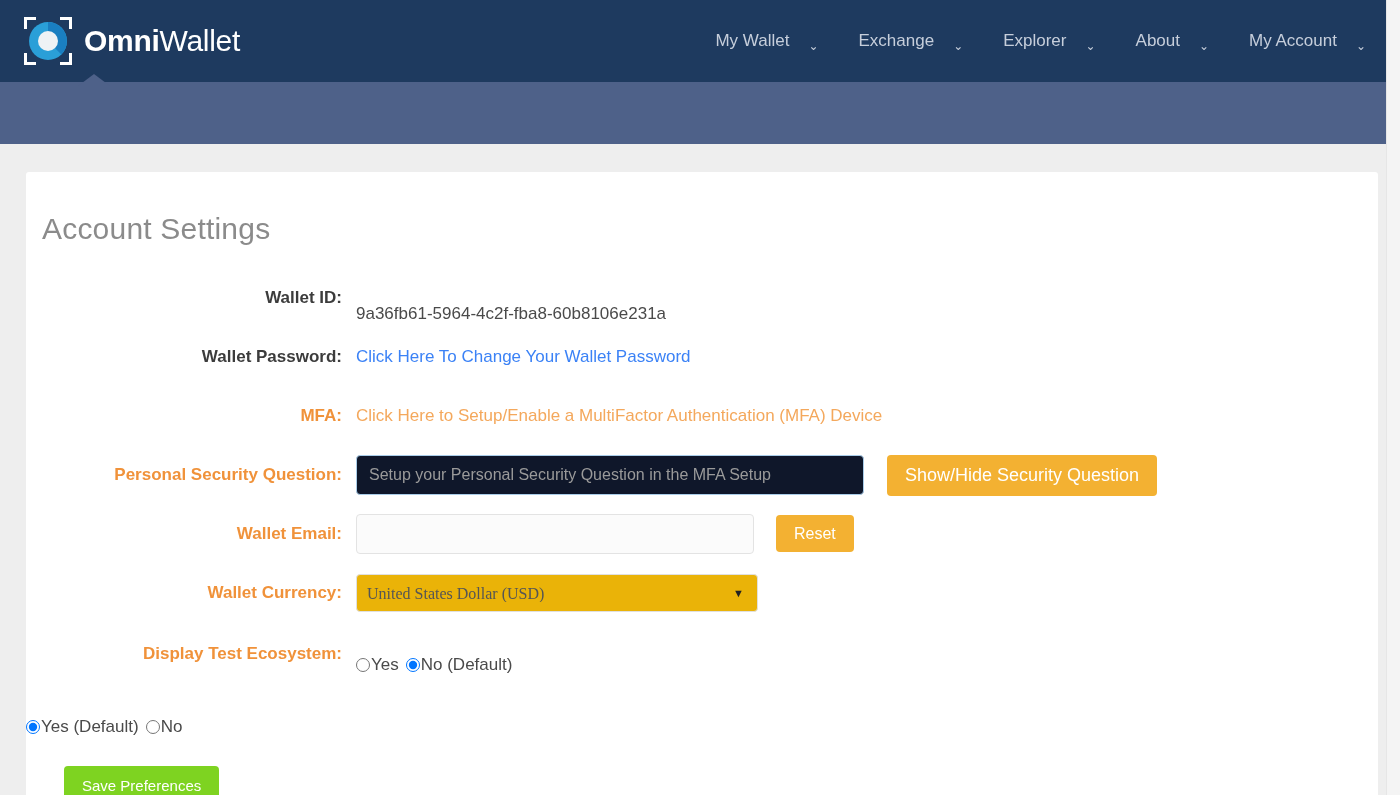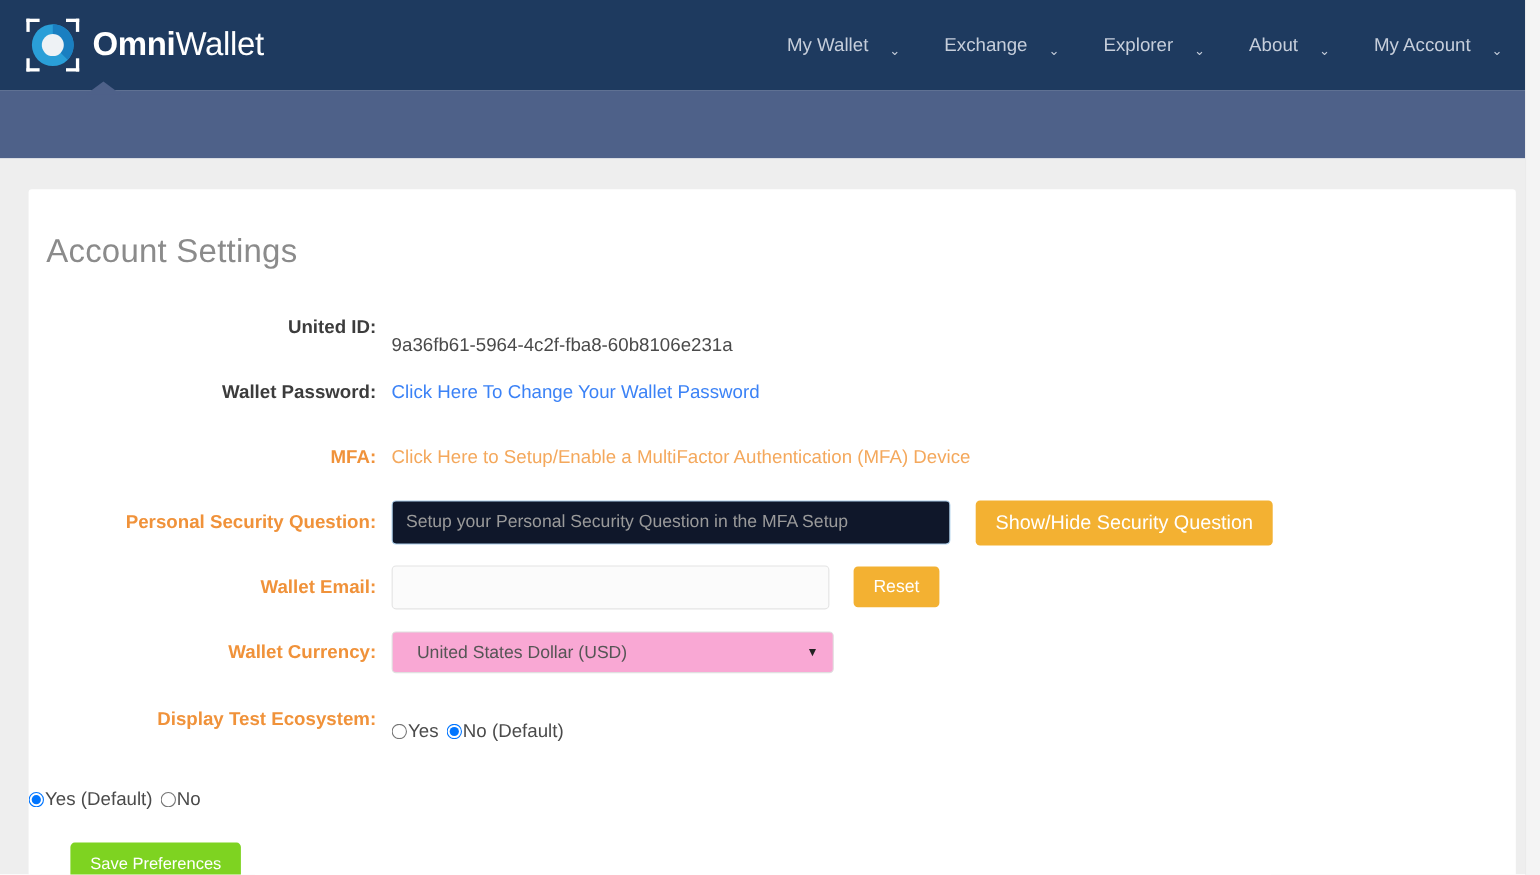--- a/index.html
+++ b/index.html
@@ -208,25 +208,25 @@
     height: 38px;
     padding: 0 18px;
     margin: 20px 0 0 38px;
   }
 
   select.currency-select {
     width: 402px;
     height: 38px;
     border: 1px solid #e0e0e0;
     border-radius: 4px;
-    background: #f9a8d4;
+    background: #eab308;
     font-size: 16px;
     color: #555555;
-    padding: 0 22px;
-    font-family: Liberation Sans, sans-serif;
+    padding: 0 10px;
+    font-family: Liberation Serif, serif;
     -webkit-appearance: none;
     appearance: none;
     outline: none;
   }
   .select-wrap { position: relative; display: inline-block; }
   .select-arrow {
     position: absolute;
     right: 14px;
     top: 50%;
     transform: translateY(-50%);
@@ -325,21 +325,21 @@
 
 <div class="subband"></div>
 
 <div class="page">
   <div class="card">
 
     <h1 class="card-title">Account Settings</h1>
 
     
     <div class="form-row row-wallet-id">
-      <div class="form-label lbl-dark">United ID:</div>
+      <div class="form-label lbl-dark">Wallet ID:</div>
       <div class="form-control-area">
         <span class="static-value">9a36fb61-5964-4c2f-fba8-60b8106e231a</span>
       </div>
     </div>
 
     
     <div class="form-row row-password">
       <div class="form-label lbl-dark">Wallet Password:</div>
       <div class="form-control-area">
         <a class="link-orange">Click Here To Change Your Wallet Password</a>

